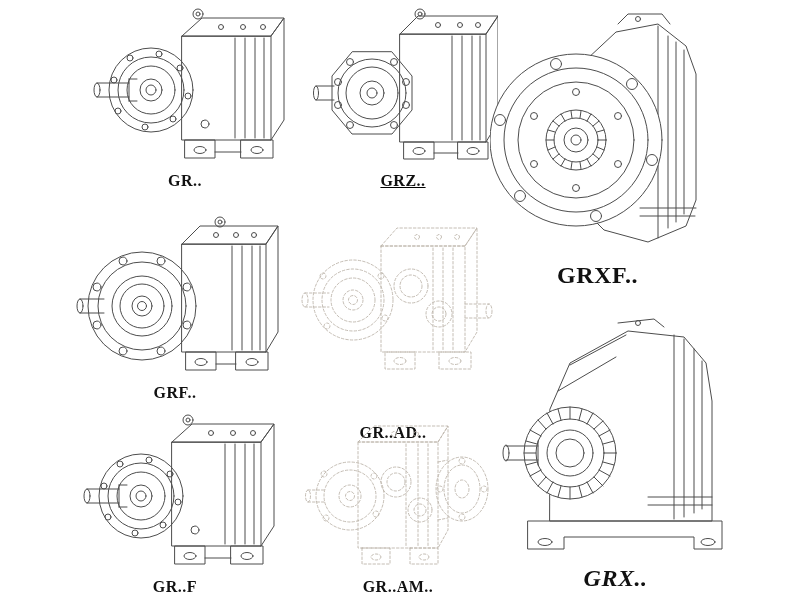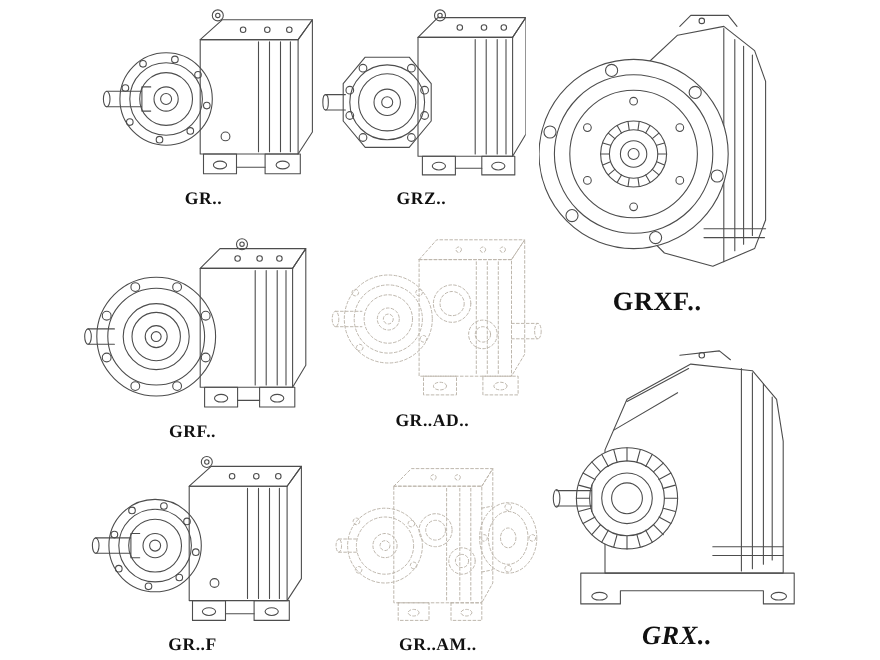--- a/index.html
+++ b/index.html
@@ -94,21 +94,21 @@
         <path d="M100 134 H130 V152 H100 Z"></path>
           <ellipse cx="115" cy="144" rx="6" ry="3.5"></ellipse>
         <path d="M156 134 H188 V152 H156 Z"></path>
           <ellipse cx="172" cy="144" rx="6" ry="3.5"></ellipse>
         <path d="M130 146 H156"></path>
       </g>
     </svg>
     <div class="cap">GR..</div>
   </div>
 
-  <div class="figure" style="left:288px; top:6px; width:190px;">
+  <div class="figure" style="left:308px; top:6px; width:190px;text-decoration:underline;">
     <svg viewBox="0 0 190 160" width="190" height="160">
       <g class="ink">
         <circle cx="112" cy="8" r="5"></circle>
           <circle cx="112" cy="8" r="2"></circle>
         <path d="M92 28 L110 10 L190 10 L178 28 Z"></path>
         <circle cx="130" cy="19" r="2.5"></circle>
           <circle cx="152" cy="19" r="2.5"></circle>
           <circle cx="170" cy="19" r="2.5"></circle>
         <rect x="92" y="28" width="86" height="108"></rect>
         <path d="M178 28 L190 10 L190 116 L178 136"></path>
@@ -218,21 +218,21 @@
         <path d="M116 138 H146 V156 H116 Z"></path>
           <ellipse cx="131" cy="148" rx="6" ry="3.5"></ellipse>
         <path d="M166 138 H198 V156 H166 Z"></path>
           <ellipse cx="182" cy="148" rx="6" ry="3.5"></ellipse>
         <path d="M146 150 H166"></path>
       </g>
     </svg>
     <div class="cap">GRF..</div>
   </div>
 
-  <div class="figure" style="left:293px; top:204px; width:200px;">
+  <div class="figure" style="left:293px; top:214px; width:200px;gap:40px;">
     <svg viewBox="0 0 200 164" width="200" height="164">
       <g class="ghost">
         <path d="M88 32 L104 14 L184 14 L172 32 Z"></path>
         <circle cx="124" cy="23" r="2.5"></circle>
           <circle cx="146" cy="23" r="2.5"></circle>
           <circle cx="164" cy="23" r="2.5"></circle>
         <rect x="88" y="32" width="84" height="106"></rect>
         <path d="M172 32 L184 14 L184 118 L172 138"></path>
         <path d="M140 34 V136 M150 34 V136 M160 34 V136"></path>
         <circle cx="60" cy="86" r="40"></circle>

